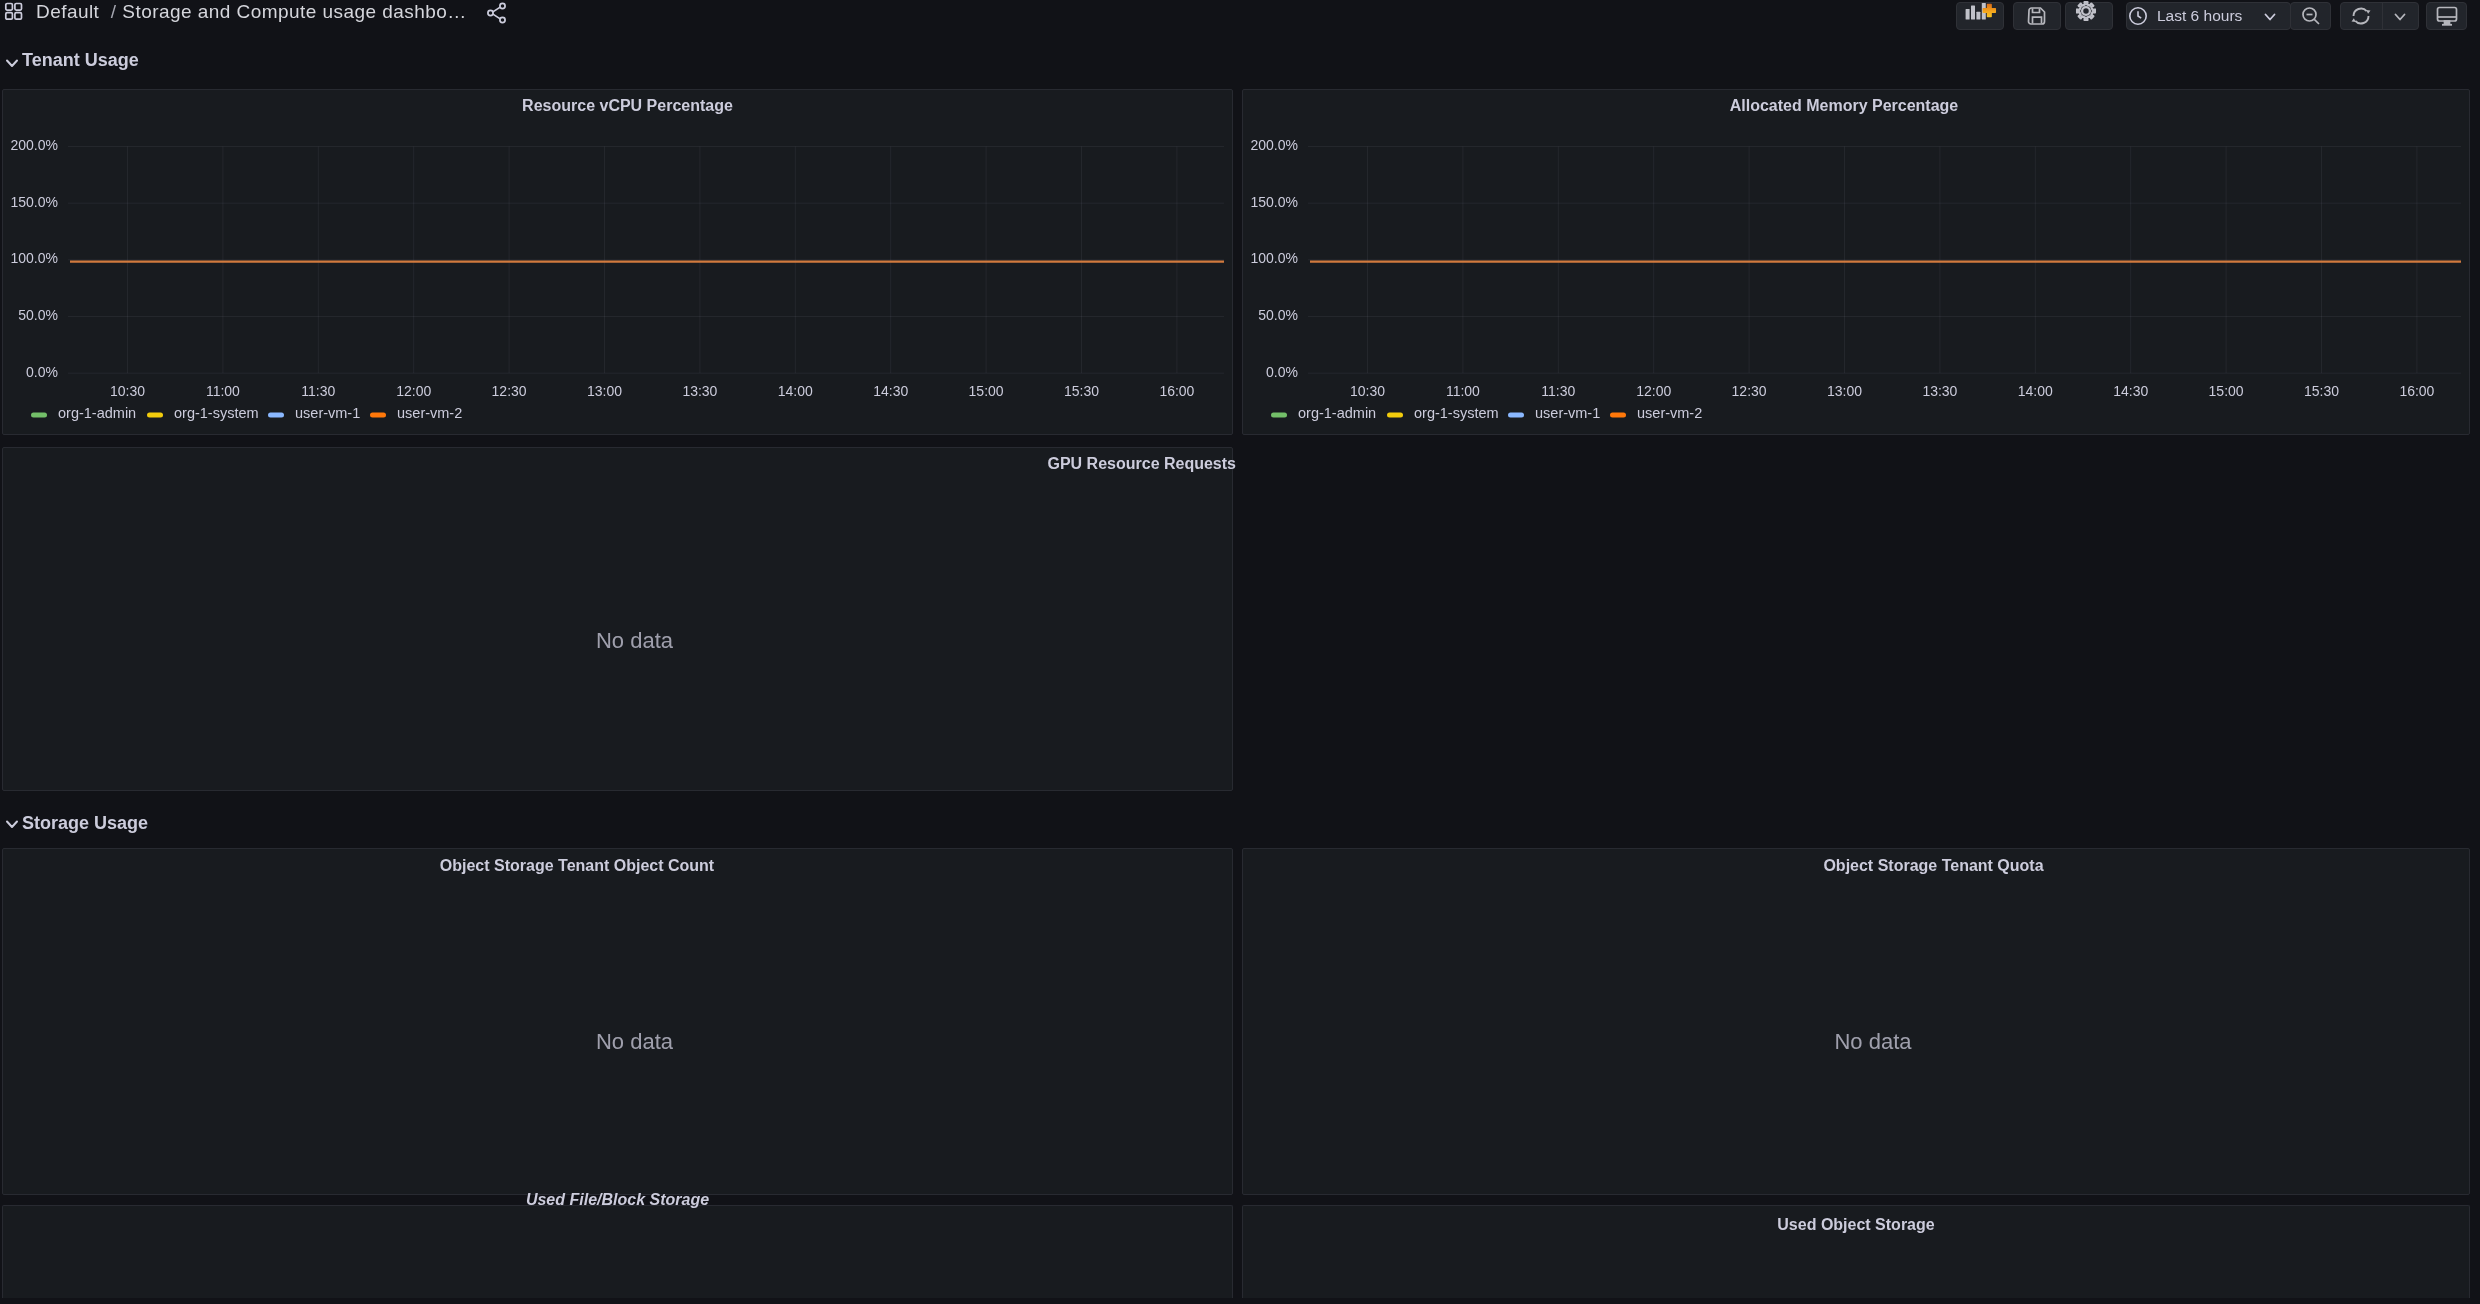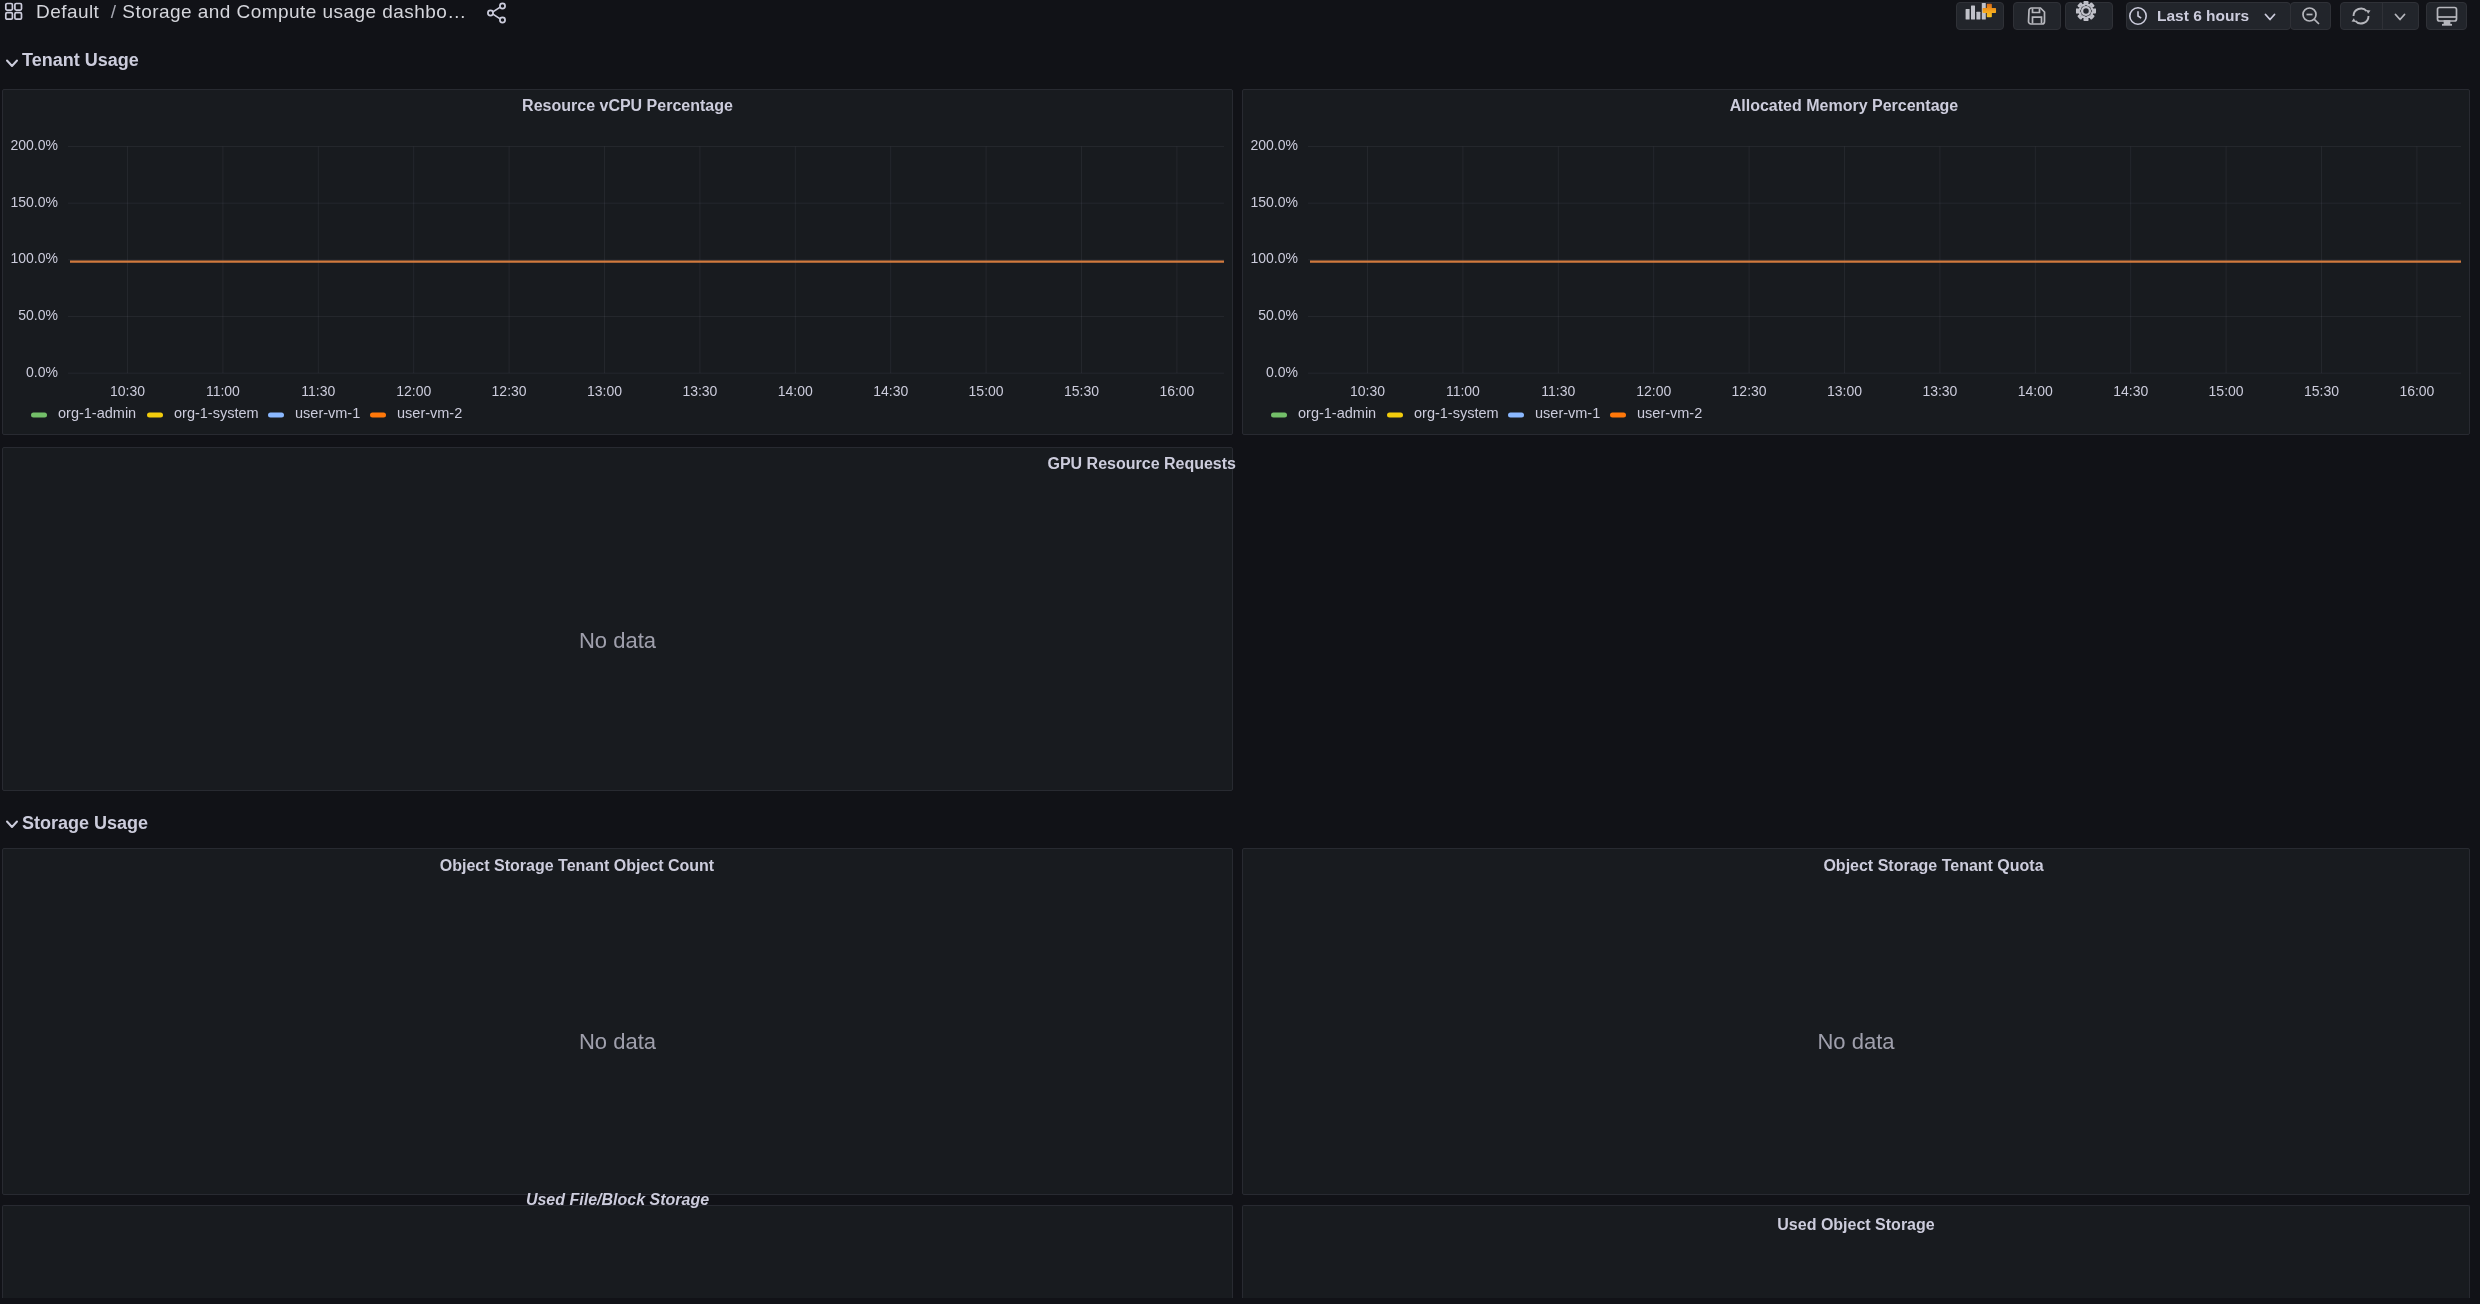--- a/index.html
+++ b/index.html
@@ -1,21 +1,21 @@
 <!DOCTYPE html>
 <html><head>
 <meta charset="utf-8">
 <style>
   * { margin:0; padding:0; box-sizing:border-box; }
   html,body { width:2480px; height:1304px; background:#111217; overflow:hidden;
     font-family:"Liberation Sans", sans-serif; color:#ccccdc; }
   .abs { position:absolute;text-align:right; }
   .panel { position:absolute; background:#181b1f; border:1px solid #282a31; border-radius:2px; }
   .ptitle { position:absolute; text-align:center; font-size:16px; line-height:20px; font-weight:bold; color:#ccccdc; }
-  .nodata { position:absolute; text-align:center; font-size:22px; line-height:24px; color:rgba(204,204,220,0.75); }
+  .nodata { position:absolute; text-align:center; font-size:22px; line-height:24px; color:rgba(204,204,220,0.75);margin-left:17px; }
   .sechead { position:absolute; font-size:18px; line-height:24px; font-weight:bold; color:#ccccdc; }
   .tbtn { position:absolute; top:2px; height:28px; background:#22252b; border:1px solid #2f3137; border-radius:4px; }
   svg { position:absolute; left:0; top:0; }
   svg text { font-family:"Liberation Sans", sans-serif; }
 </style>
 </head>
 <body>
 
 <div class="abs" style="left:0;top:0;width:2480px;height:36px;">
 
@@ -72,21 +72,21 @@
     <circle cx="13" cy="13" r="3.9" fill="none" stroke="#c0c1c9" stroke-width="2.3"></circle>
   </svg>
 
   <div class="tbtn" style="left:2126px;width:165px;"></div>
   <svg width="22" height="22" style="left:2127px;top:5px;" viewBox="0 0 22 22">
     <g fill="none" stroke="#ccccdc" stroke-width="1.6">
       <circle cx="11" cy="11" r="8.2"></circle>
       <path d="M11 6.2 V11 l3.2 2.2"></path>
     </g>
   </svg>
-  <div class="abs" style="left:2157px;top:2px;height:29px;line-height:28px;font-size:15.5px;font-weight:bold;color:#ccccdc;">Last 6 hours</div>
+  <div class="abs" style="left:2157px;top:2px;height:29px;line-height:28px;font-size:15.5px;font-weight:normal;color:#ccccdc;">Last 6 hours</div>
   <svg width="16" height="16" style="left:2262px;top:9px;" viewBox="0 0 16 16">
     <path d="M3.5 5.5 L8 10.5 L12.5 5.5" fill="none" stroke="#ccccdc" stroke-width="1.8" stroke-linecap="round" stroke-linejoin="round"></path>
   </svg>
   <div class="tbtn" style="left:2290px;width:41px;"></div>
   <svg width="22" height="22" style="left:2300px;top:5px;" viewBox="0 0 22 22">
     <g fill="none" stroke="#b6b7bd" stroke-width="1.7">
       <circle cx="9.5" cy="9.5" r="6.5"></circle>
       <line x1="14.3" y1="14.3" x2="19" y2="19"></line>
       <line x1="6.5" y1="9.5" x2="12.5" y2="9.5"></line>
     </g>

